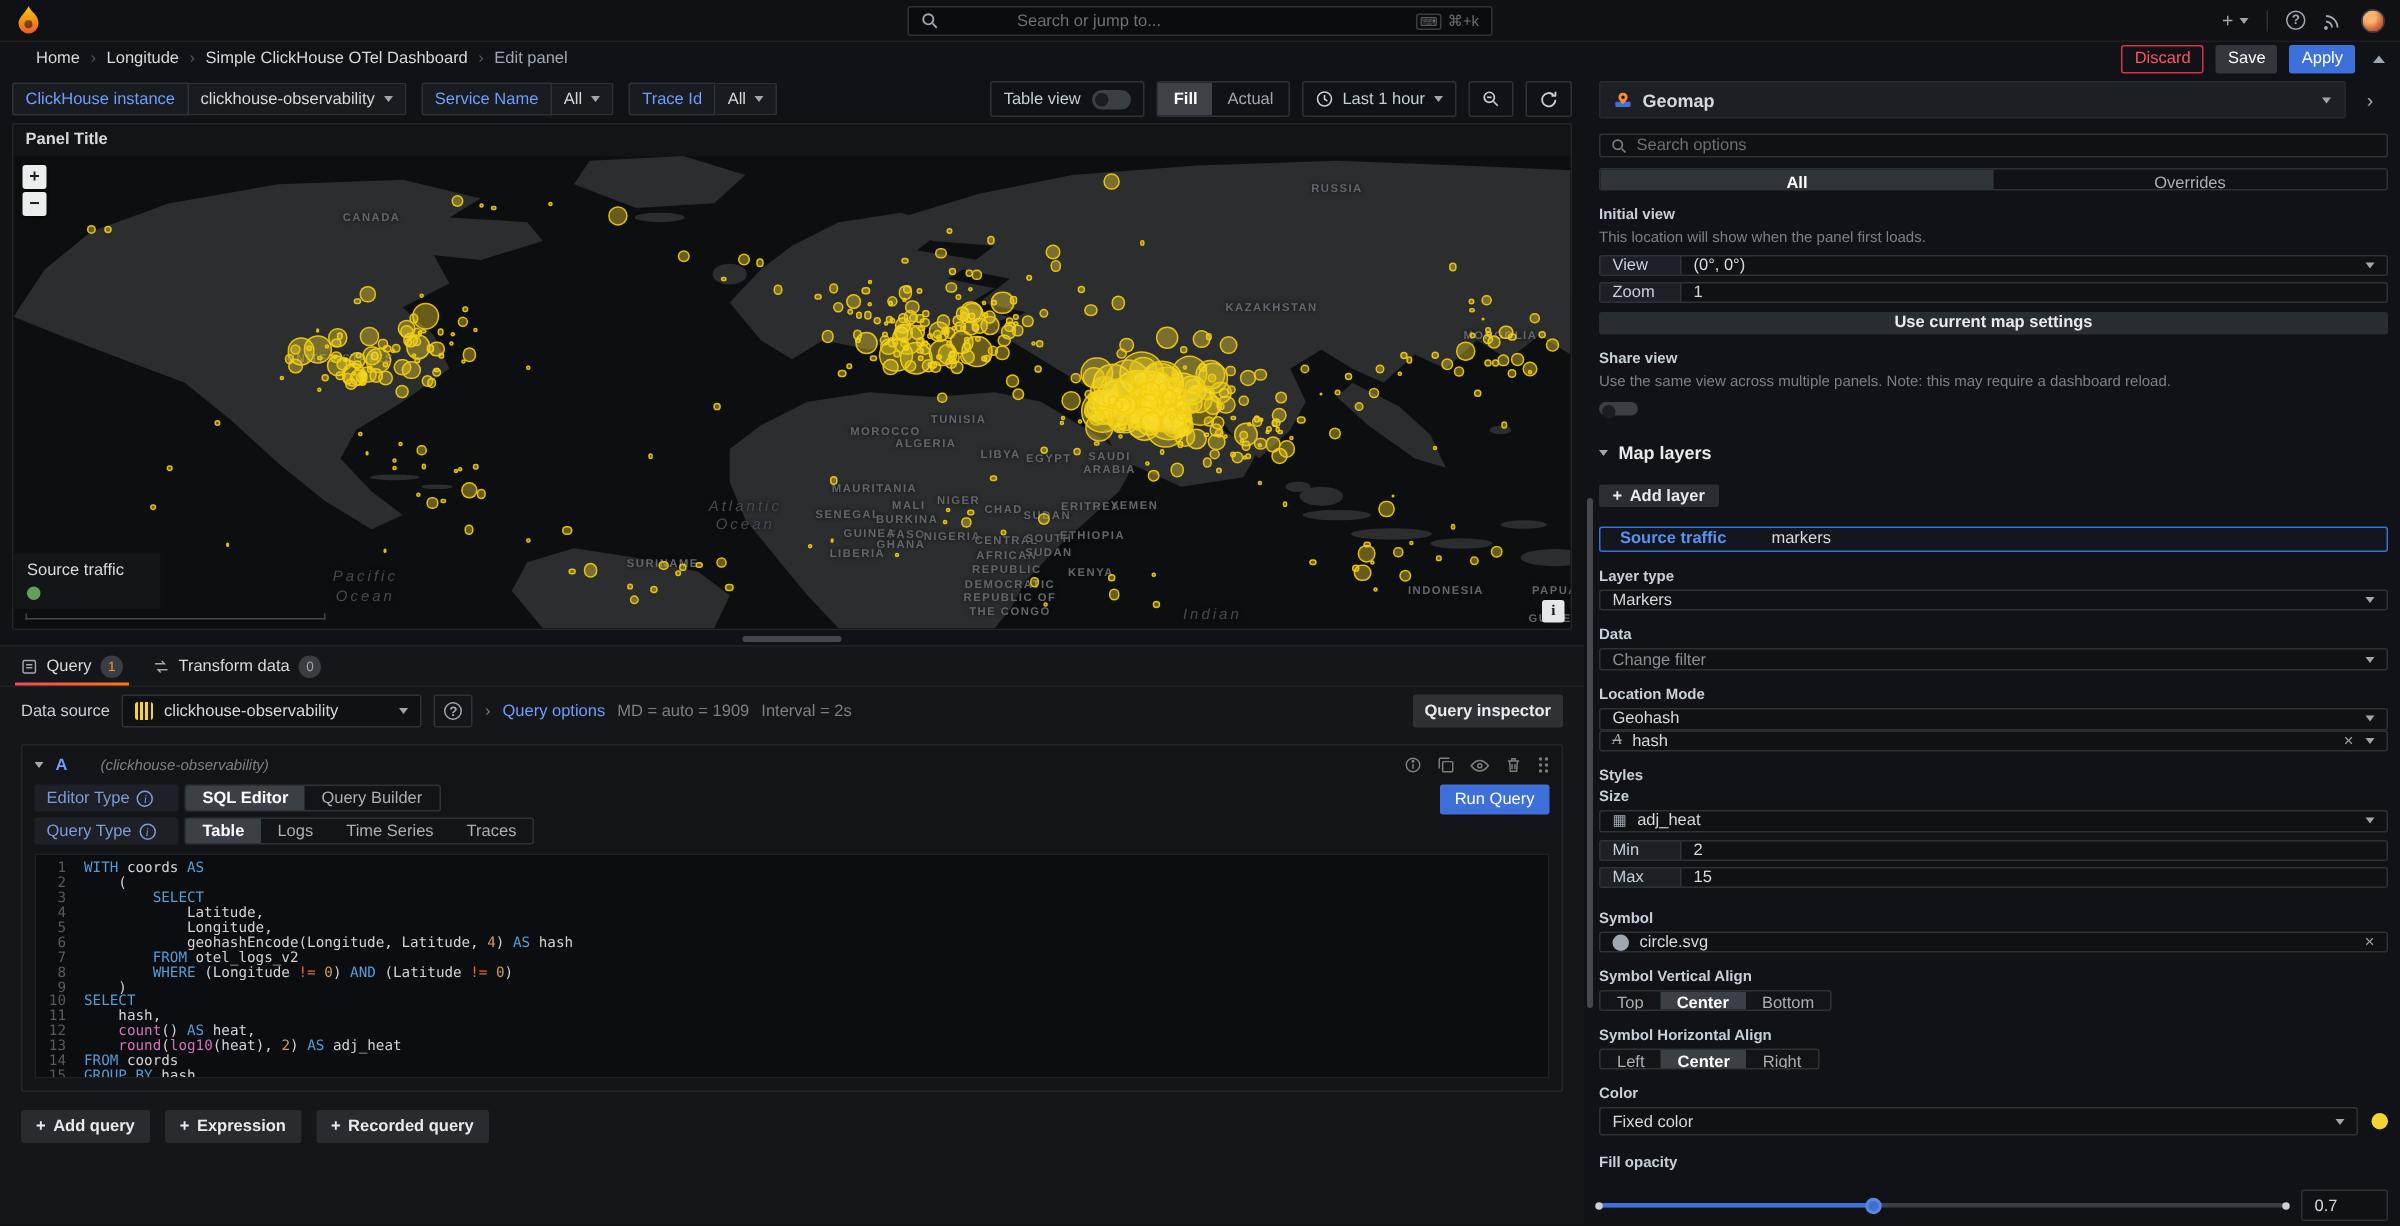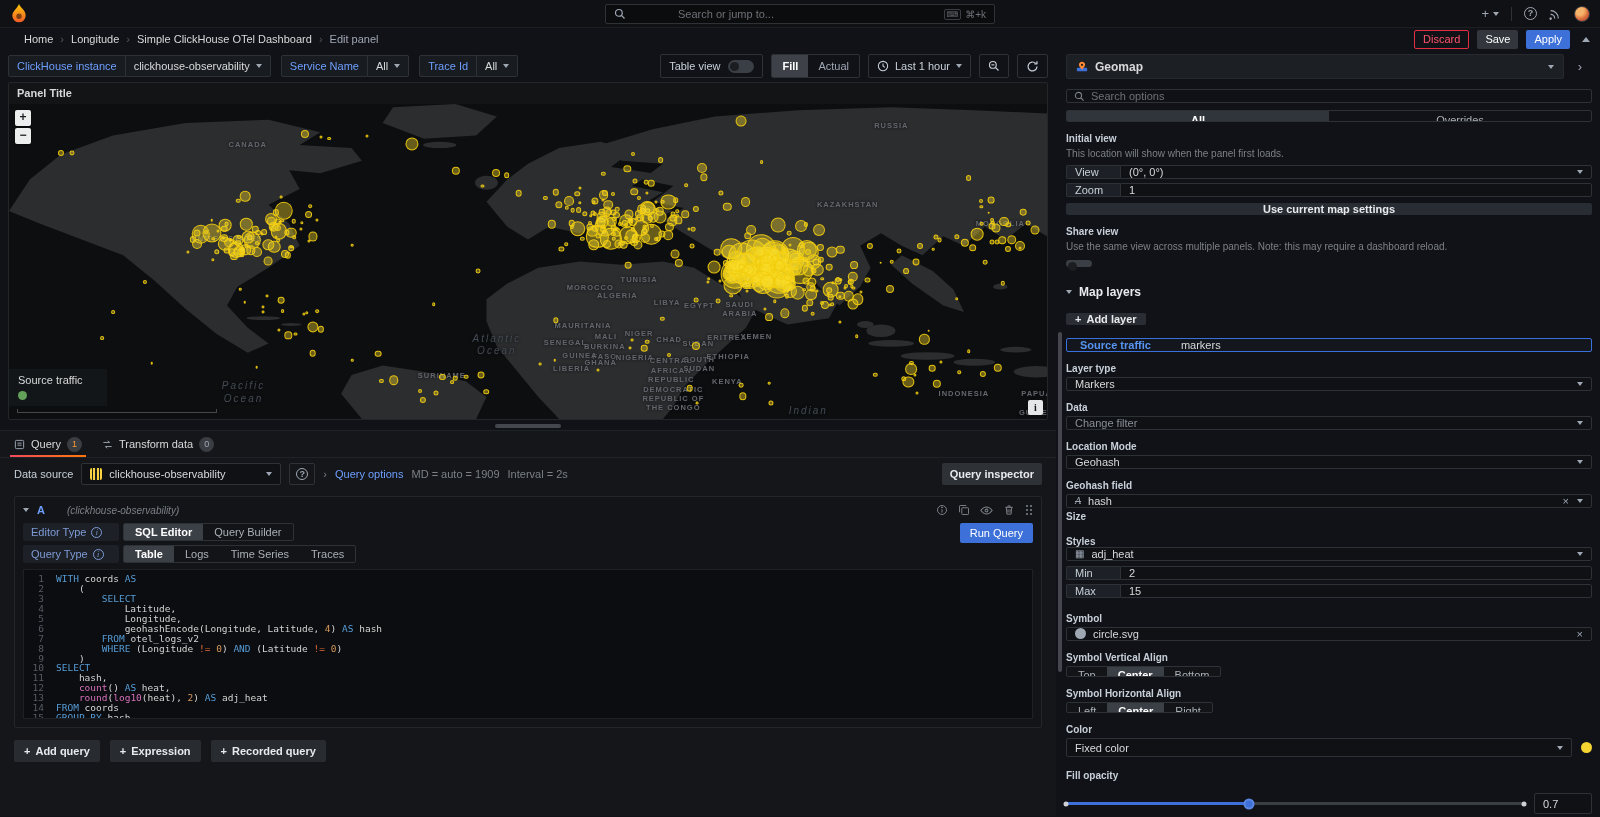--- a/index.html
+++ b/index.html
@@ -1188,34 +1188,33 @@
       <span class="placeholder-text">Change filter</span>
         <span class="caret"></span>
     </div>
 
     <div class="f-label">Location Mode</div>
     <div class="sel-full">
       <span>Geohash</span>
         <span class="caret"></span>
     </div>
 
-    <div class="f-label">Geohash field</div>
     <div class="sel-full">
       <span class="sel-left">
         <span class="field-icon">A</span>
         <span>hash</span>
       </span>
       <span class="sel-right">
         <span>×</span>
           <span class="caret"></span>
       </span>
     </div>
 
+    <div class="f-label" style="margin-bottom:0;">Styles</div>
     <div class="f-label" style="margin-top:3px;">Size</div>
-    <div class="f-label" style="margin-bottom:0;">Styles</div>
     <div class="sel-full">
       <span class="sel-left">
         <span class="grid-icon">▦</span>
         <span>adj_heat</span>
       </span>
       <span class="caret"></span>
     </div>
     <div class="kv-row" style="margin-top:5px;">
       <span class="kv-label">Min</span>
       <span class="kv-value">

